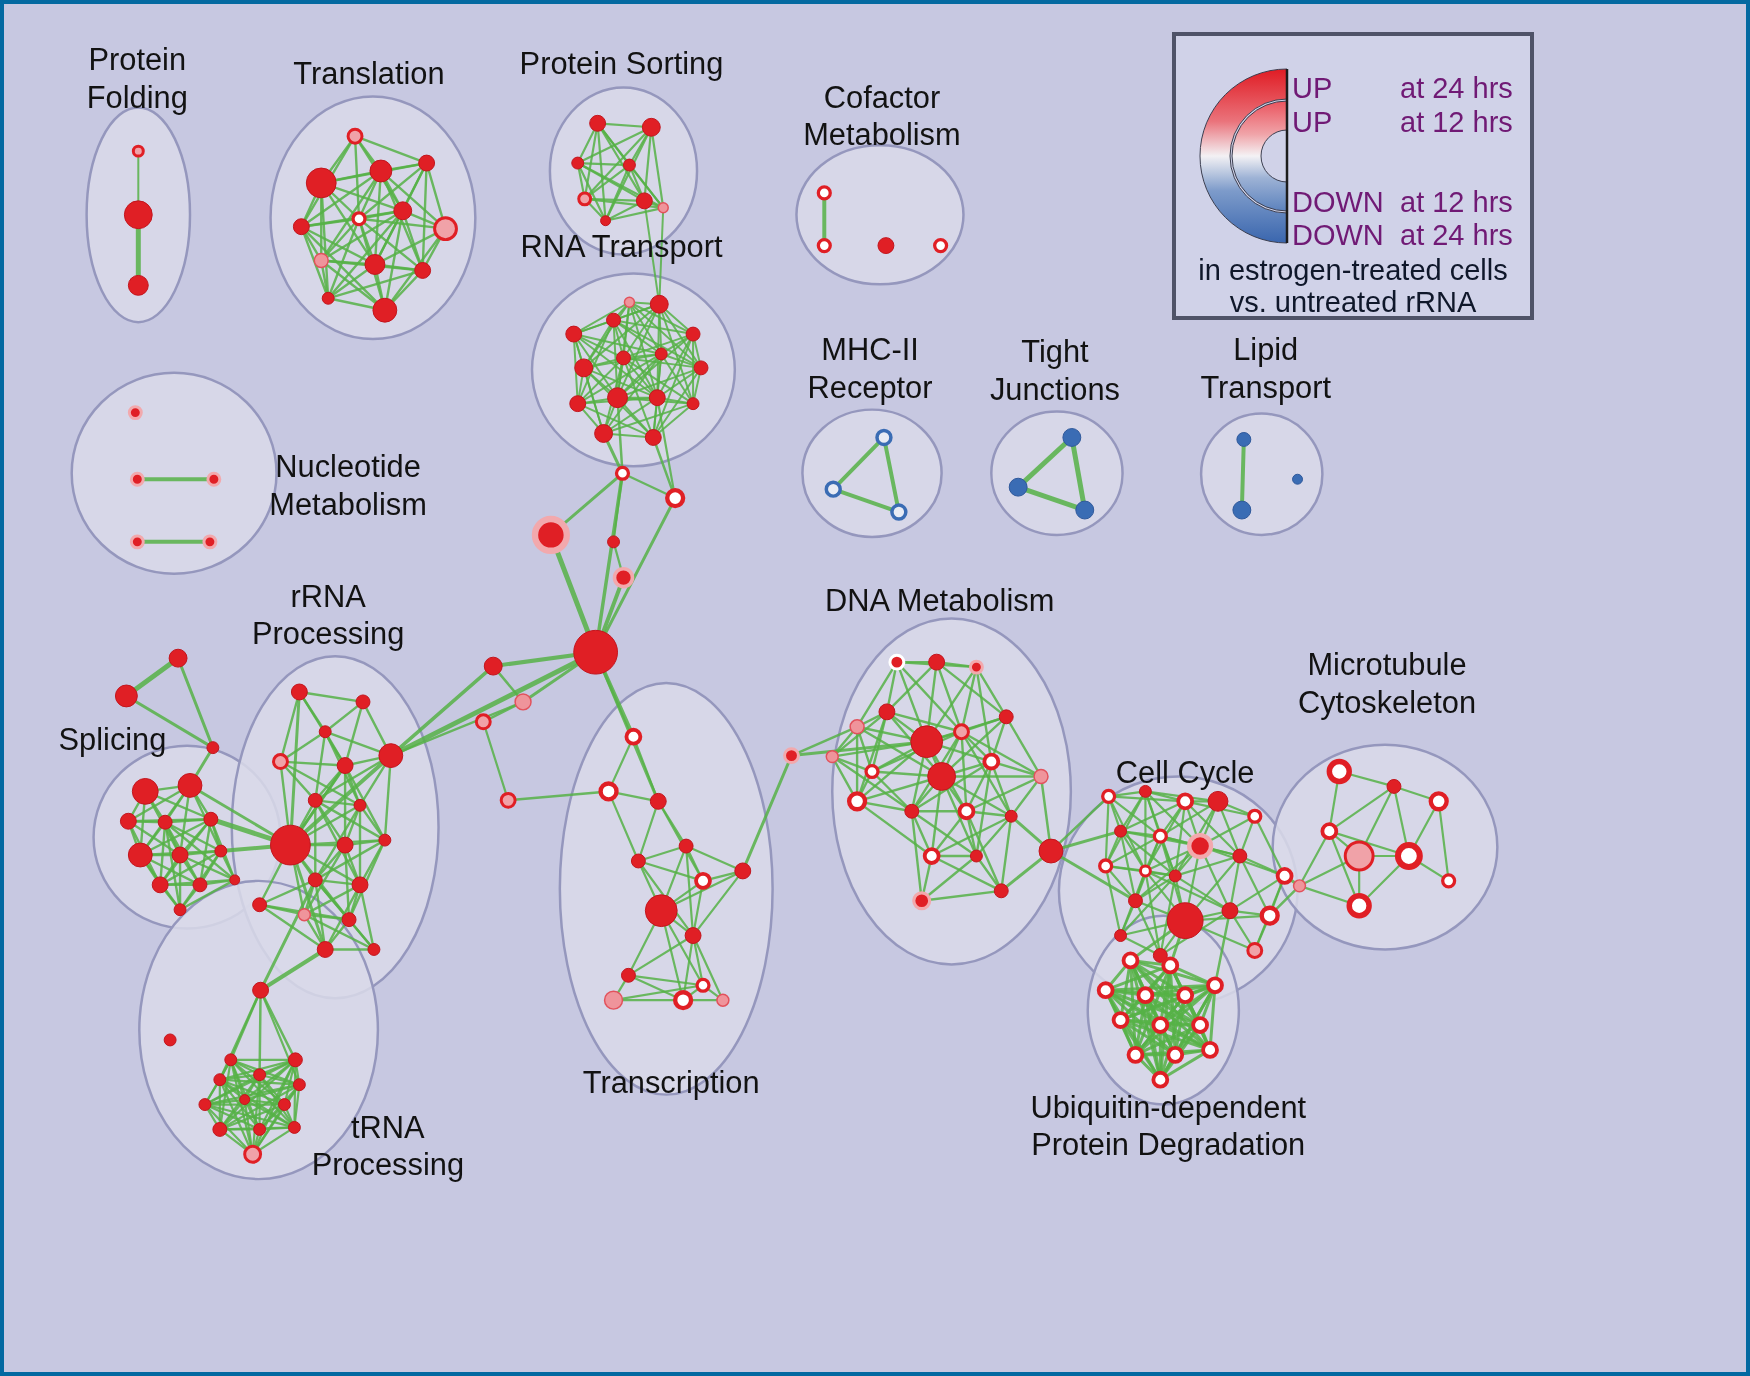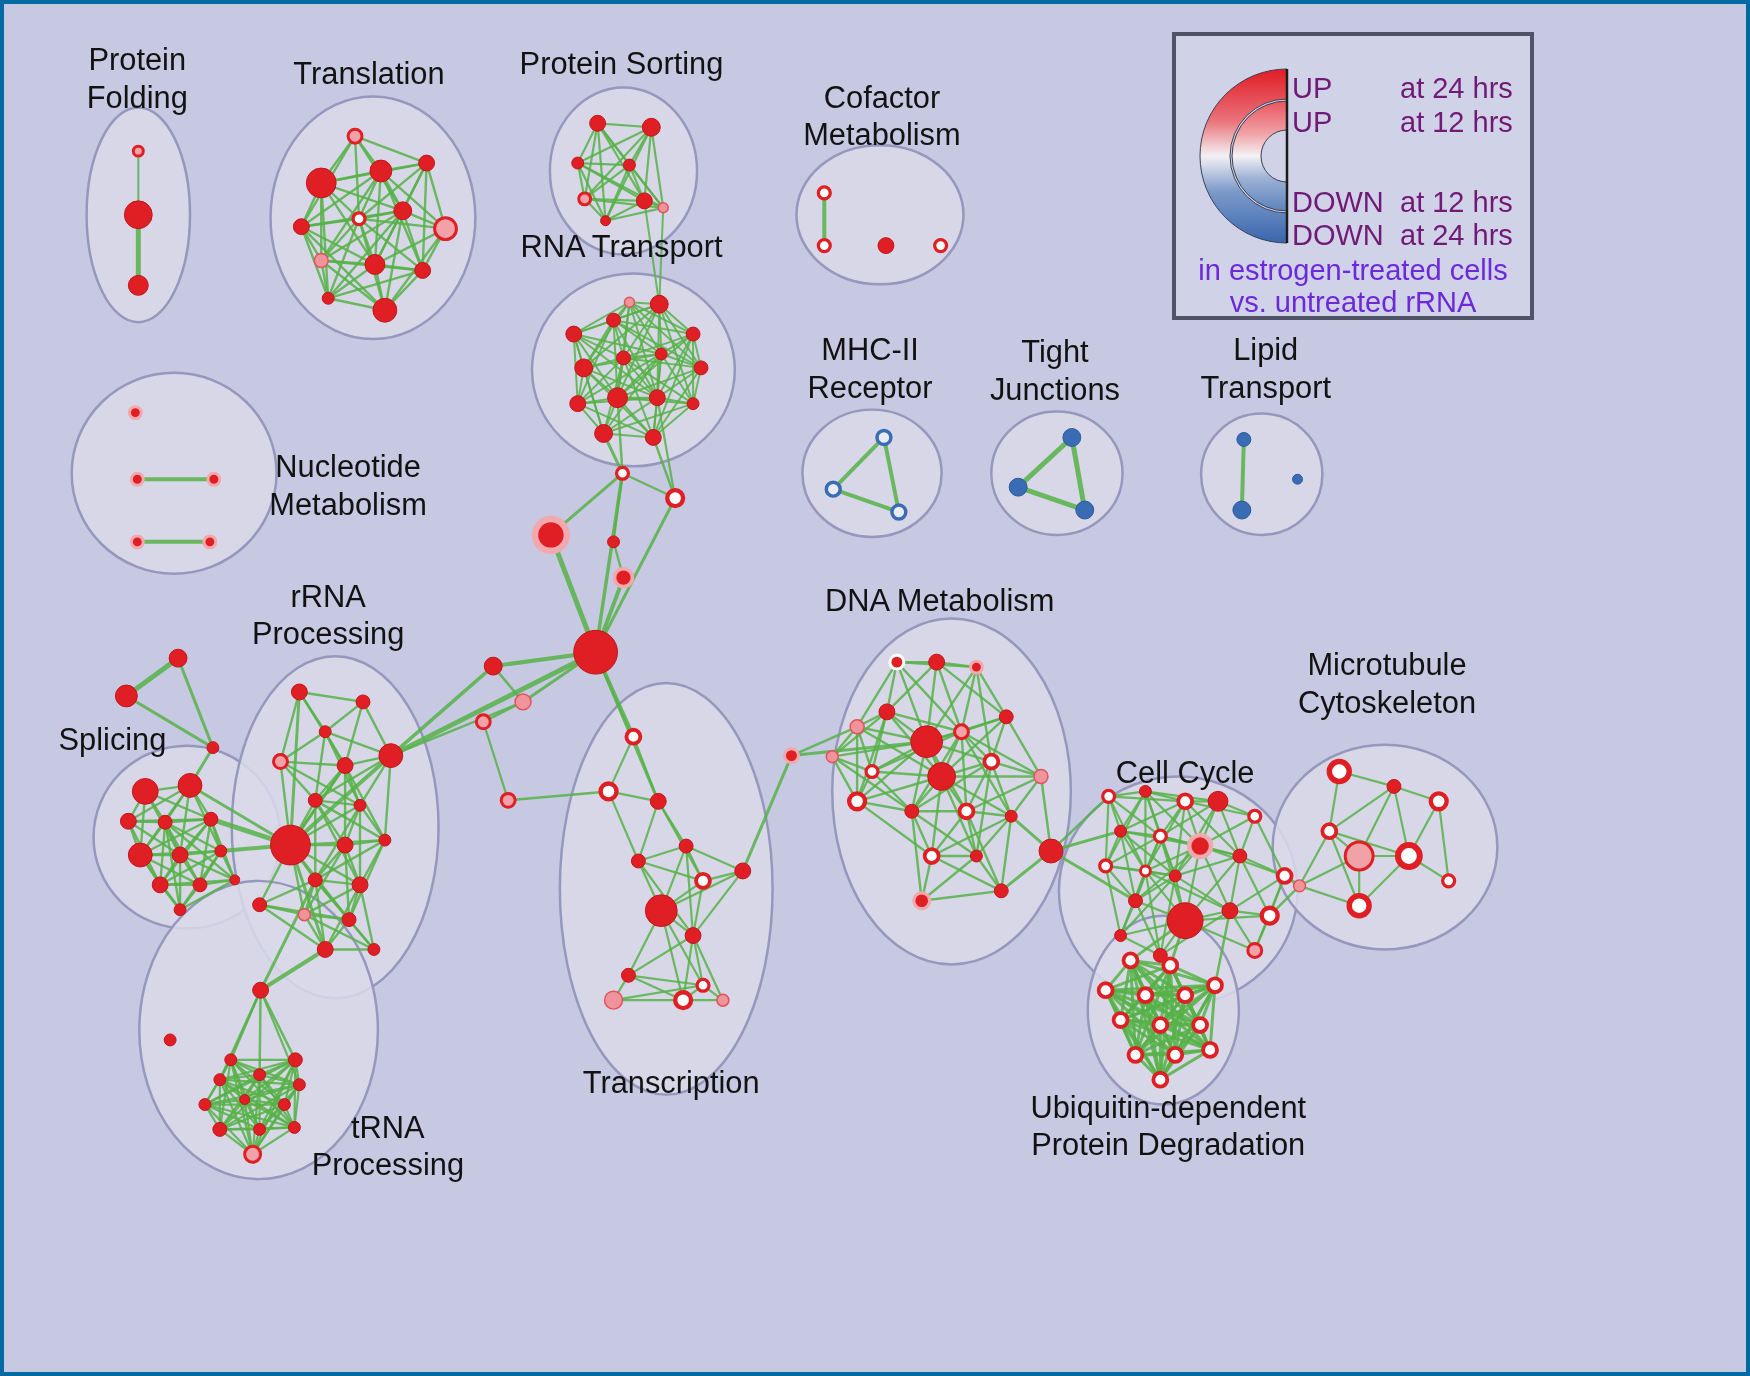--- a/index.html
+++ b/index.html
@@ -7,21 +7,21 @@
           border:4px solid #0369a1;box-sizing:border-box;overflow:hidden;
           font-family:"Liberation Sans", sans-serif;}
   #network{position:absolute;left:0;top:0;width:100%;height:100%;}
   #network text{font-family:"Liberation Sans", sans-serif;}
   .legend{position:absolute;left:1168px;top:28px;width:362px;height:288px;
           border:4px solid #4f5368;background:#d0d2e8;box-sizing:border-box;z-index:5;}
   .legend-rings{position:absolute;left:0;top:0;}
   .lg-row{position:absolute;left:116px;display:flex;font-size:29px;color:#701a75;line-height:32px;justify-content:center;}
   .lg-dir{width:108px;}
   .lg-time{white-space:nowrap;}
-  .lg-caption{position:absolute;left:0;width:100%;text-align:center;font-size:29px;color:#6d28d9;line-height:32px;}
+  .lg-caption{position:absolute;left:0;width:100%;text-align:center;font-size:29px;color:#0f172a;line-height:32px;}
 </style>
 </head>
 <body>
 
 <div class="canvas">
 
   <svg id="network" viewBox="0 0 1750 1376">
       <g>
         <ellipse cx="134" cy="212" rx="52" ry="108" fill="#d9d9e9" fill-opacity="0.85" stroke="#9597bd" stroke-width="2.5"></ellipse>
         <ellipse cx="370" cy="215" rx="103" ry="122" fill="#d9d9e9" fill-opacity="0.85" stroke="#9597bd" stroke-width="2.5"></ellipse>

